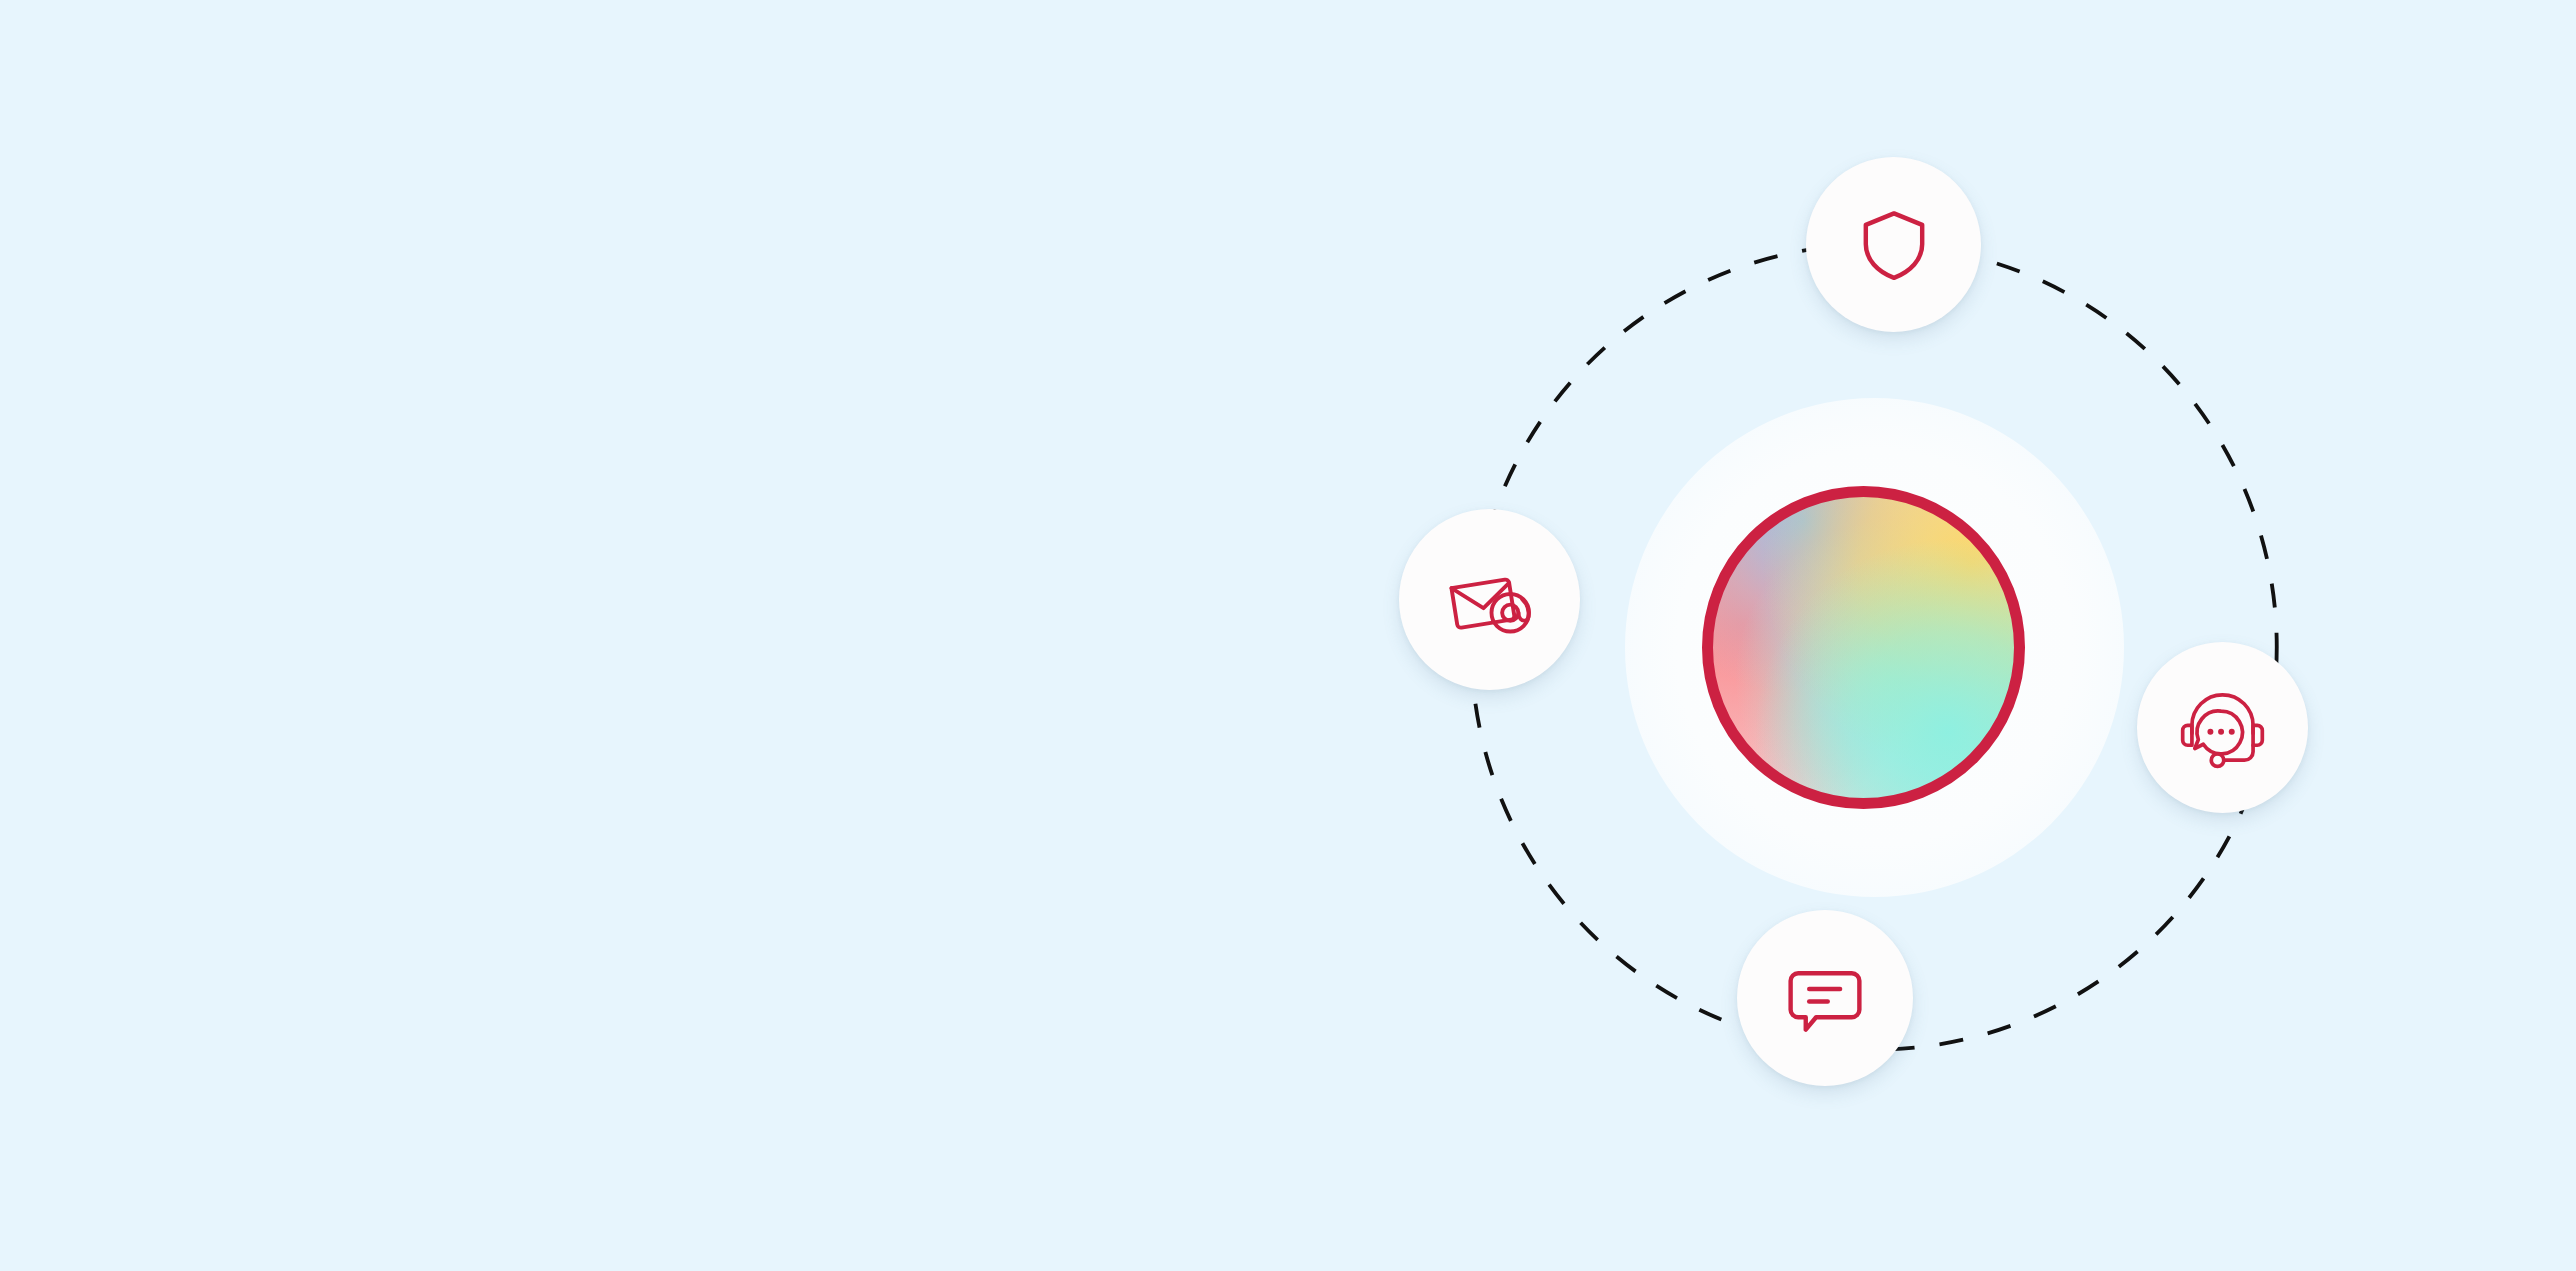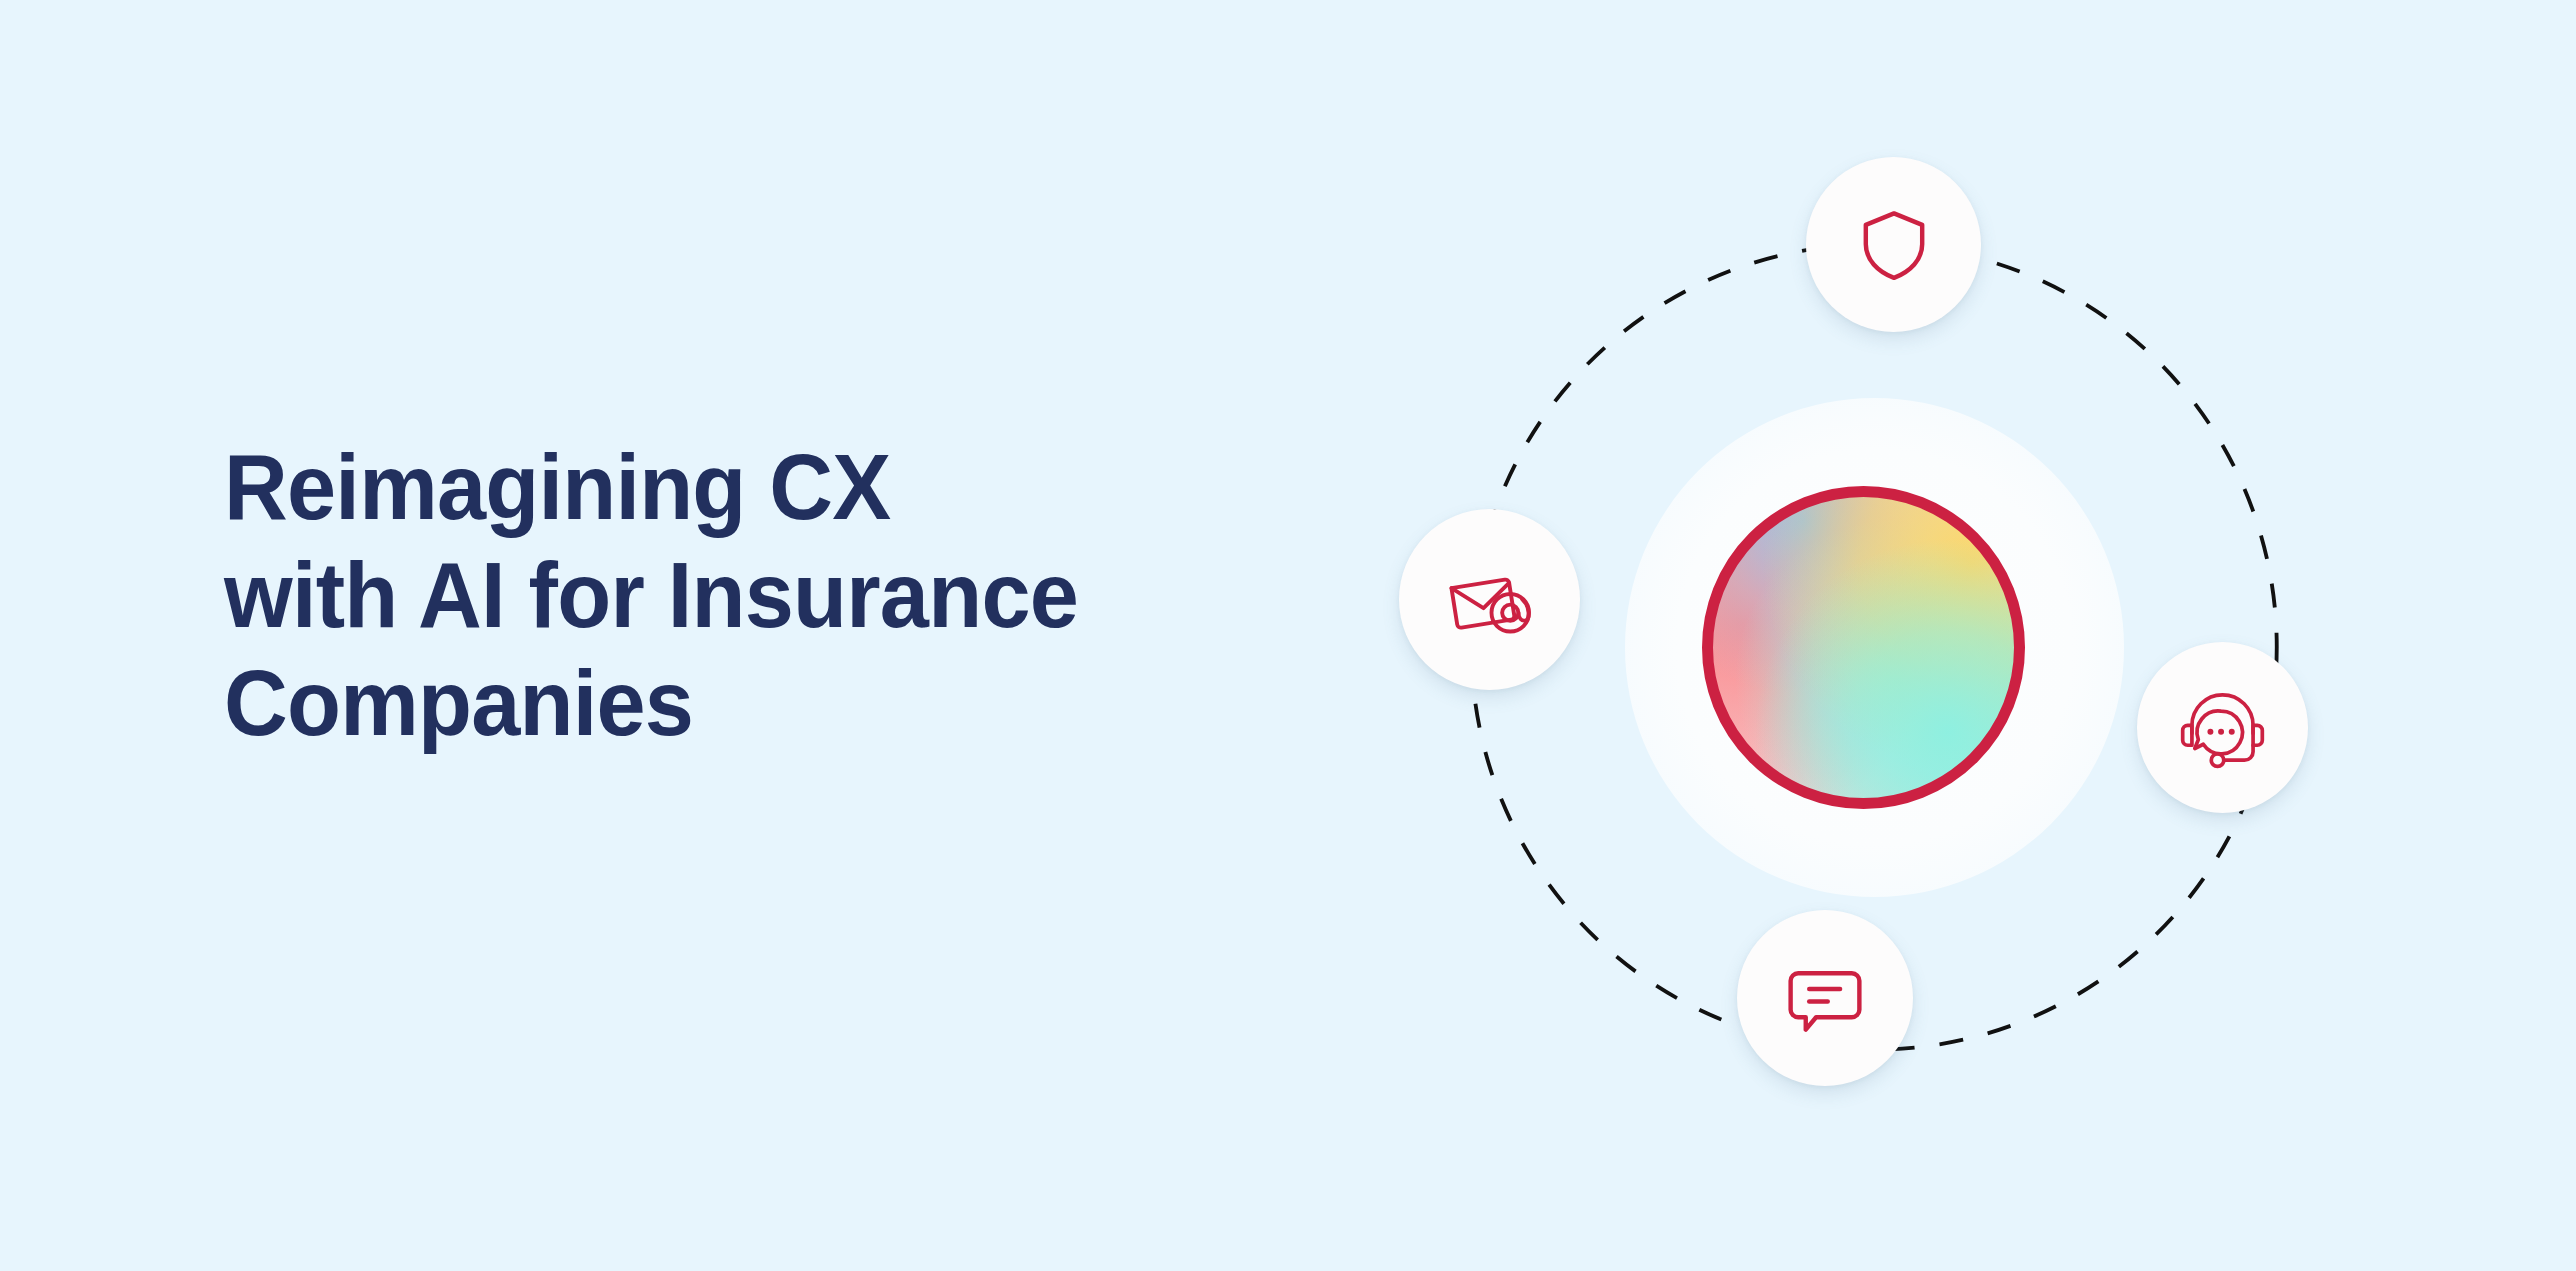--- a/index.html
+++ b/index.html
@@ -113,25 +113,20 @@
   .badge-shield   { left: 447px;  top: 25px;   width: 175px; height: 175px; }
   .badge-email    { left: 40px;   top: 377px;  width: 181px; height: 181px; }
   .badge-support  { left: 778px; top: 510px;  width: 171px; height: 171px; }
   .badge-chat     { left: 378px;  top: 778px; width: 176px; height: 176px; }
 </style>
 </head>
 <body>
 
 <div class="hero">
 
-  <div class="headline-block">
-    <h1 class="headline">Reimagining CX
-with AI for Insurance
-Companies</h1>
-  </div>
 
   <div class="orbit-graphic">
 
     <svg class="orbit-svg" viewBox="0 0 1960 1860">
       <circle cx="940" cy="940" r="735" fill="none" stroke="#111111" stroke-width="7" stroke-linecap="butt" stroke-dasharray="44 46"></circle>
     </svg>
 
     <div class="orb-halo"></div>
 
     <div class="orb"></div>

